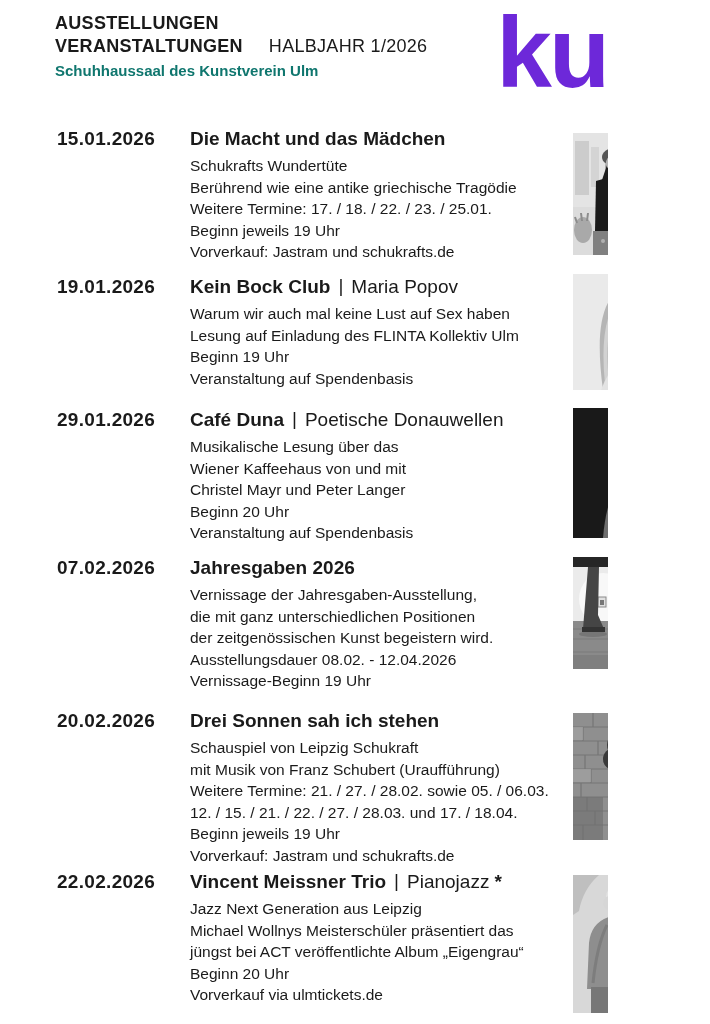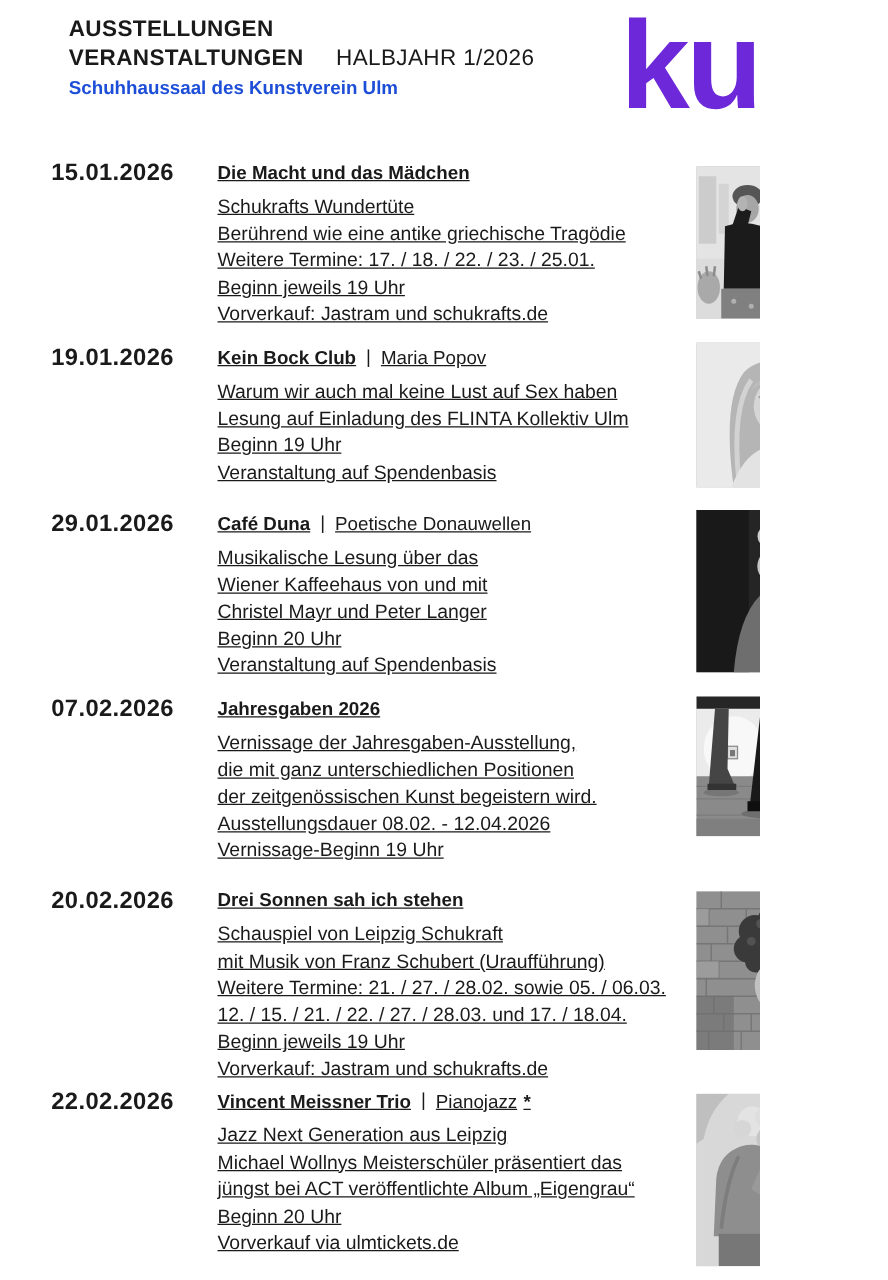--- a/index.html
+++ b/index.html
@@ -4,31 +4,31 @@
 <style>
   html,body{margin:0;padding:0;background:#ffffff;}
   .page{
     position:relative;width:608px;height:1024px;background:#ffffff;overflow:hidden;
     font-family:"Liberation Sans","DejaVu Sans",sans-serif;color:#1a1a1a;
   }
   
   .header{position:absolute;left:55px;top:12px;}
   .h-line1,.h-line2{font-size:18px;font-weight:bold;line-height:23px;letter-spacing:.3px;white-space:nowrap;}
   .h-reg{font-weight:normal;padding-left:26px;}
-  .h-venue{font-size:15px;font-weight:bold;color:#1d4ed8;margin-top:4px;white-space:nowrap;}
+  .h-venue{font-size:15px;font-weight:bold;color:#0f766e;margin-top:4px;white-space:nowrap;}
   .logo{
     position:absolute;top:2px;right:1px;font-size:100px;font-weight:bold;
     letter-spacing:-3px;line-height:100px;color:#6d28d9;
   }
   
-  .event{position:absolute;left:41px;width:653px;text-decoration:underline;}
+  .event{position:absolute;left:57px;width:653px;}
   .e1{top:128px;} .e2{top:276px;} .e3{top:409px;} .e4{top:557px;} .e5{top:710px;} .e6{top:871px;}
   .date{position:absolute;left:0;top:0;font-size:19px;font-weight:bold;line-height:22px;letter-spacing:.3px;white-space:nowrap;}
   .content{margin-left:133px;}
-  .title{margin:0 0 5px 0;font-size:15px;font-weight:bold;line-height:22px;white-space:nowrap;}
+  .title{margin:0 0 5px 0;font-size:19px;font-weight:bold;line-height:22px;white-space:nowrap;}
   .title span:empty{display:none;}
   .t-sep{font-weight:normal;padding:0 8px;position:relative;top:-1px;}
   .t-sub{font-weight:normal;}
   .t-star{font-weight:bold;margin-left:5px;}
   .lines .line{font-size:15.5px;line-height:21.6px;white-space:nowrap;}
   
   .photo{position:absolute;left:516px;margin:0;padding:0;overflow:hidden;background:#cfcfcf;}
   .photo svg{display:block;width:100%;height:100%;}
   .e1 .photo{top:5px;width:125px;height:122px;}
   .e2 .photo{top:-2px;width:125px;height:116px;}

